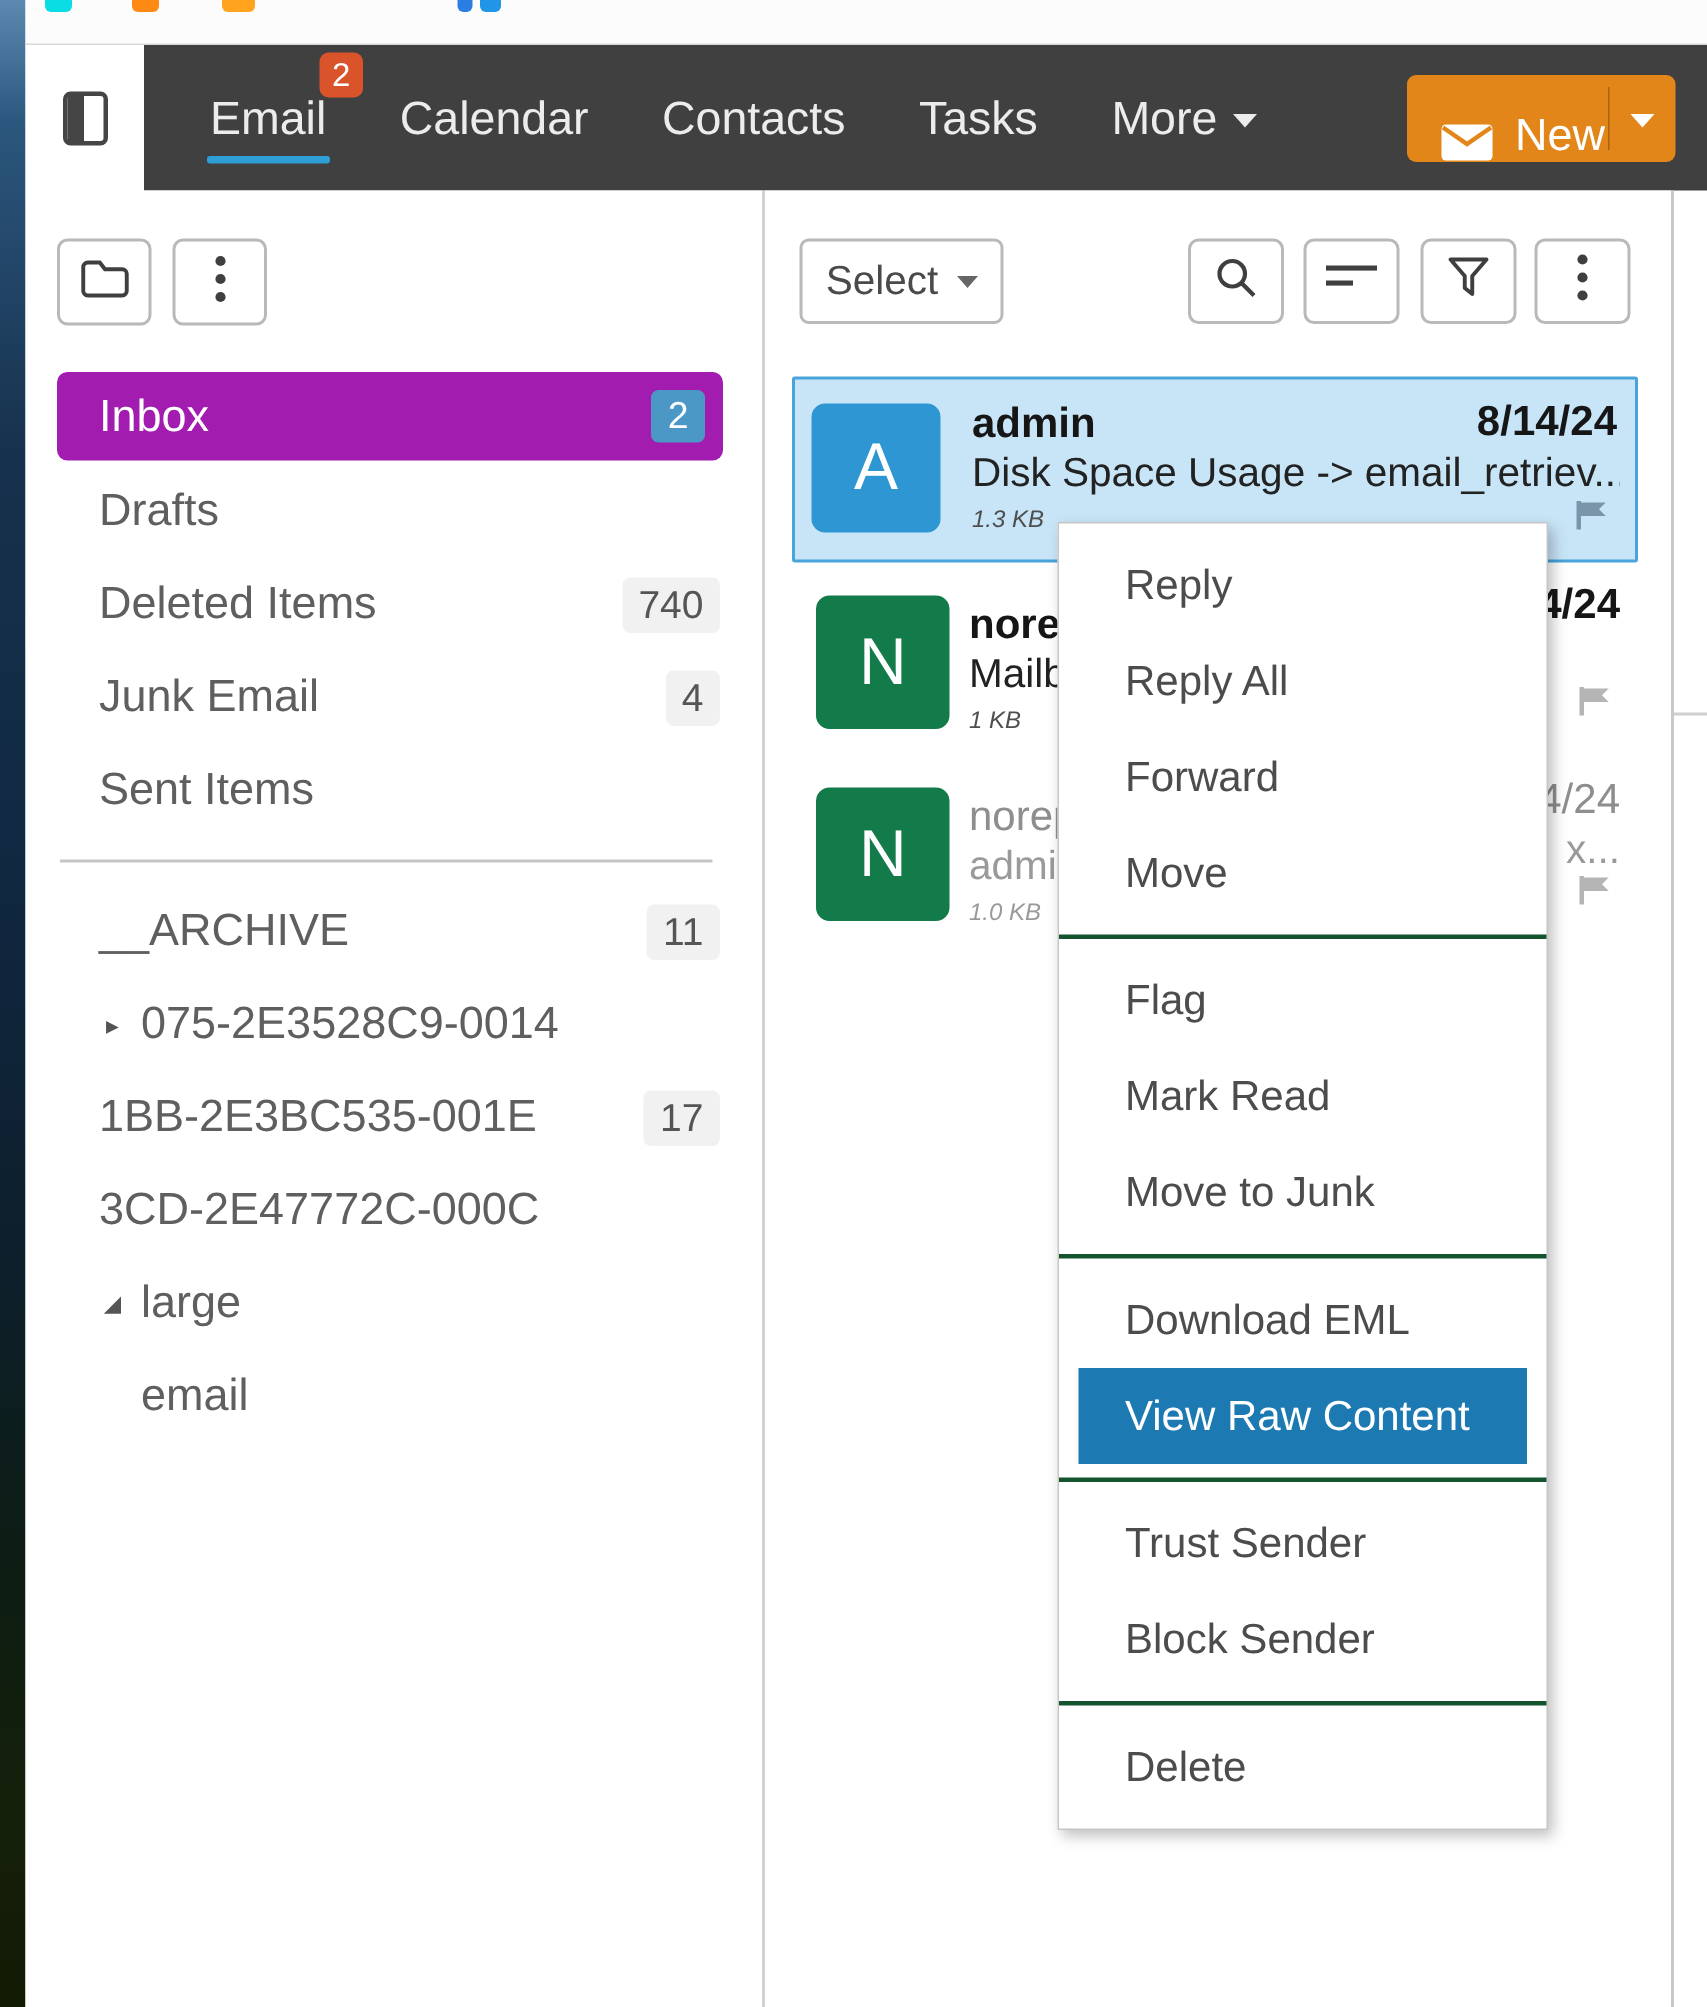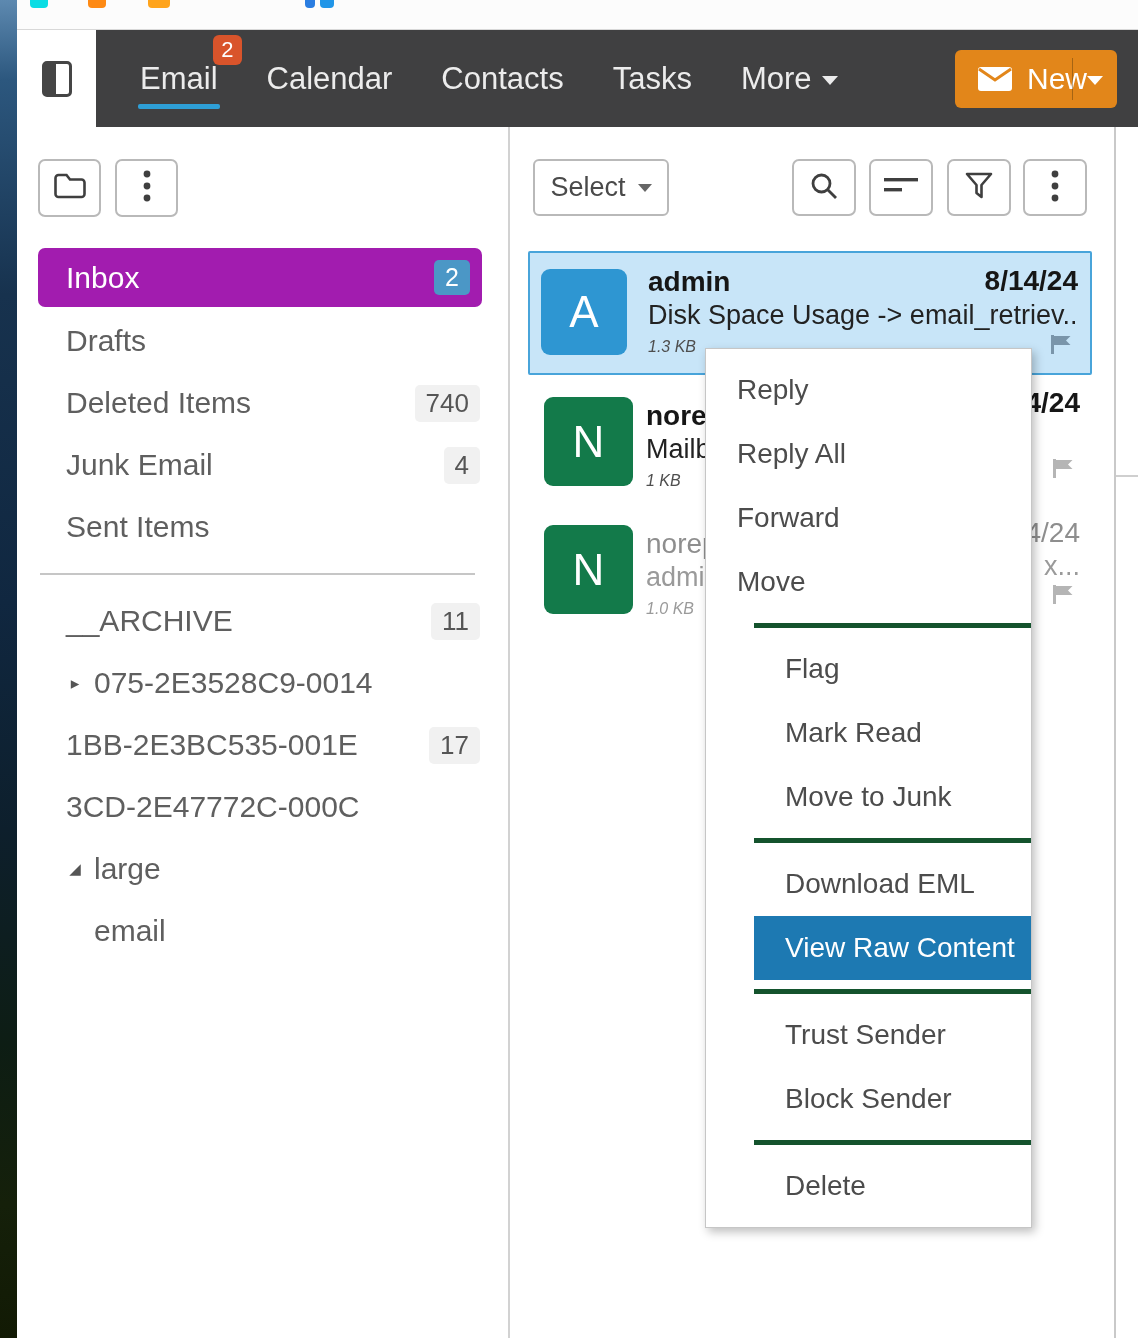--- a/index.html
+++ b/index.html
@@ -24,22 +24,22 @@
   .topbar{position:absolute;left:96px;top:30px;width:1042px;height:97px;background:#404041;
     display:flex;align-items:center;color:#ececec;font-size:31px;}
   .nav-items{display:flex;align-items:center;gap:49px;padding-left:44px;}
   .nav-item{position:relative;cursor:default;white-space:nowrap;}
   .nav-item .underline{position:absolute;left:-2px;right:-2px;bottom:-12px;height:5px;background:#2e9fd6;border-radius:2px;}
   .nav-badge{position:absolute;top:-26px;right:-24px;background:#d9542b;color:#fff;font-size:22px;
     padding:2px 8px;border-radius:6px;line-height:26px;}
   .nav-caret{display:inline-block;margin-left:10px;width:0;height:0;border-left:8px solid transparent;
     border-right:8px solid transparent;border-top:9px solid #ececec;vertical-align:middle;}
 
-  .new-btn{position:absolute;right:21px;top:20px;width:162px;height:58px;background:#e2861a;border-radius:6px;
-    display:flex;align-items:center;color:#fff;font-size:30px;}
+  .new-btn{position:absolute;right:21px;top:20px;width:179px;height:58px;background:#e2861a;border-radius:6px;
+    display:flex;align-items:flex-end;color:#fff;font-size:30px;}
   .new-btn .env{margin-left:22px;margin-right:14px;display:flex;}
   .new-btn .split{position:absolute;right:44px;top:8px;bottom:8px;width:1px;background:rgba(90,60,10,.45);}
   .new-btn .caret{position:absolute;right:14px;top:26px;width:0;height:0;border-left:8px solid transparent;
     border-right:8px solid transparent;border-top:9px solid #fff;}
 
   
   .collapse-box{position:absolute;left:17px;top:30px;width:79px;height:97px;background:#fff;
     display:flex;align-items:center;justify-content:center;}
   .collapse-ic{width:30px;height:36px;border:3px solid #454545;border-radius:5px;position:relative;box-sizing:border-box;}
   .collapse-ic::before{content:"";position:absolute;left:0;top:0;bottom:0;width:11px;background:#454545;}
@@ -93,22 +93,22 @@
   .e-date{position:absolute;right:12px;top:12px;font-size:28px;font-weight:bold;color:#161616;}
   .row-2 .e-sender,.row-2 .e-date{font-weight:normal;color:#8e8e8e;}
   .row-2 .e-subject,.row-2 .e-size{color:#9a9a9a;}
   .subj-tail{position:absolute;right:12px;top:46px;font-size:27px;color:#9a9a9a;}
   .flag{position:absolute;right:15px;bottom:14px;}
   .row-1 .flag{bottom:22px;} .row-2 .flag{bottom:24px;}
 
   
   .ctx{position:absolute;left:705px;top:348px;width:327px;background:#fff;border:1px solid #c6c6c6;
     box-shadow:3px 4px 9px rgba(0,0,0,.25);box-sizing:border-box;}
-  .ctx-section{padding:9px 0;}
-  .ctx-section + .ctx-section{border-top:5px solid #14532d;margin-left:48px;}
+  .ctx-section{padding:9px 13px;}
+  .ctx-section + .ctx-section{border-top:3px solid #14532d;}
   .ctx-item{height:64px;line-height:64px;padding-left:31px;font-size:28px;color:#4c4c4c;white-space:nowrap;}
   .ctx-item.highlighted{background:#1d79b2;color:#fff;}
 </style>
 </head>
 <body>
 
 <div class="screen">
 
   <div class="wallpaper"></div>
 

